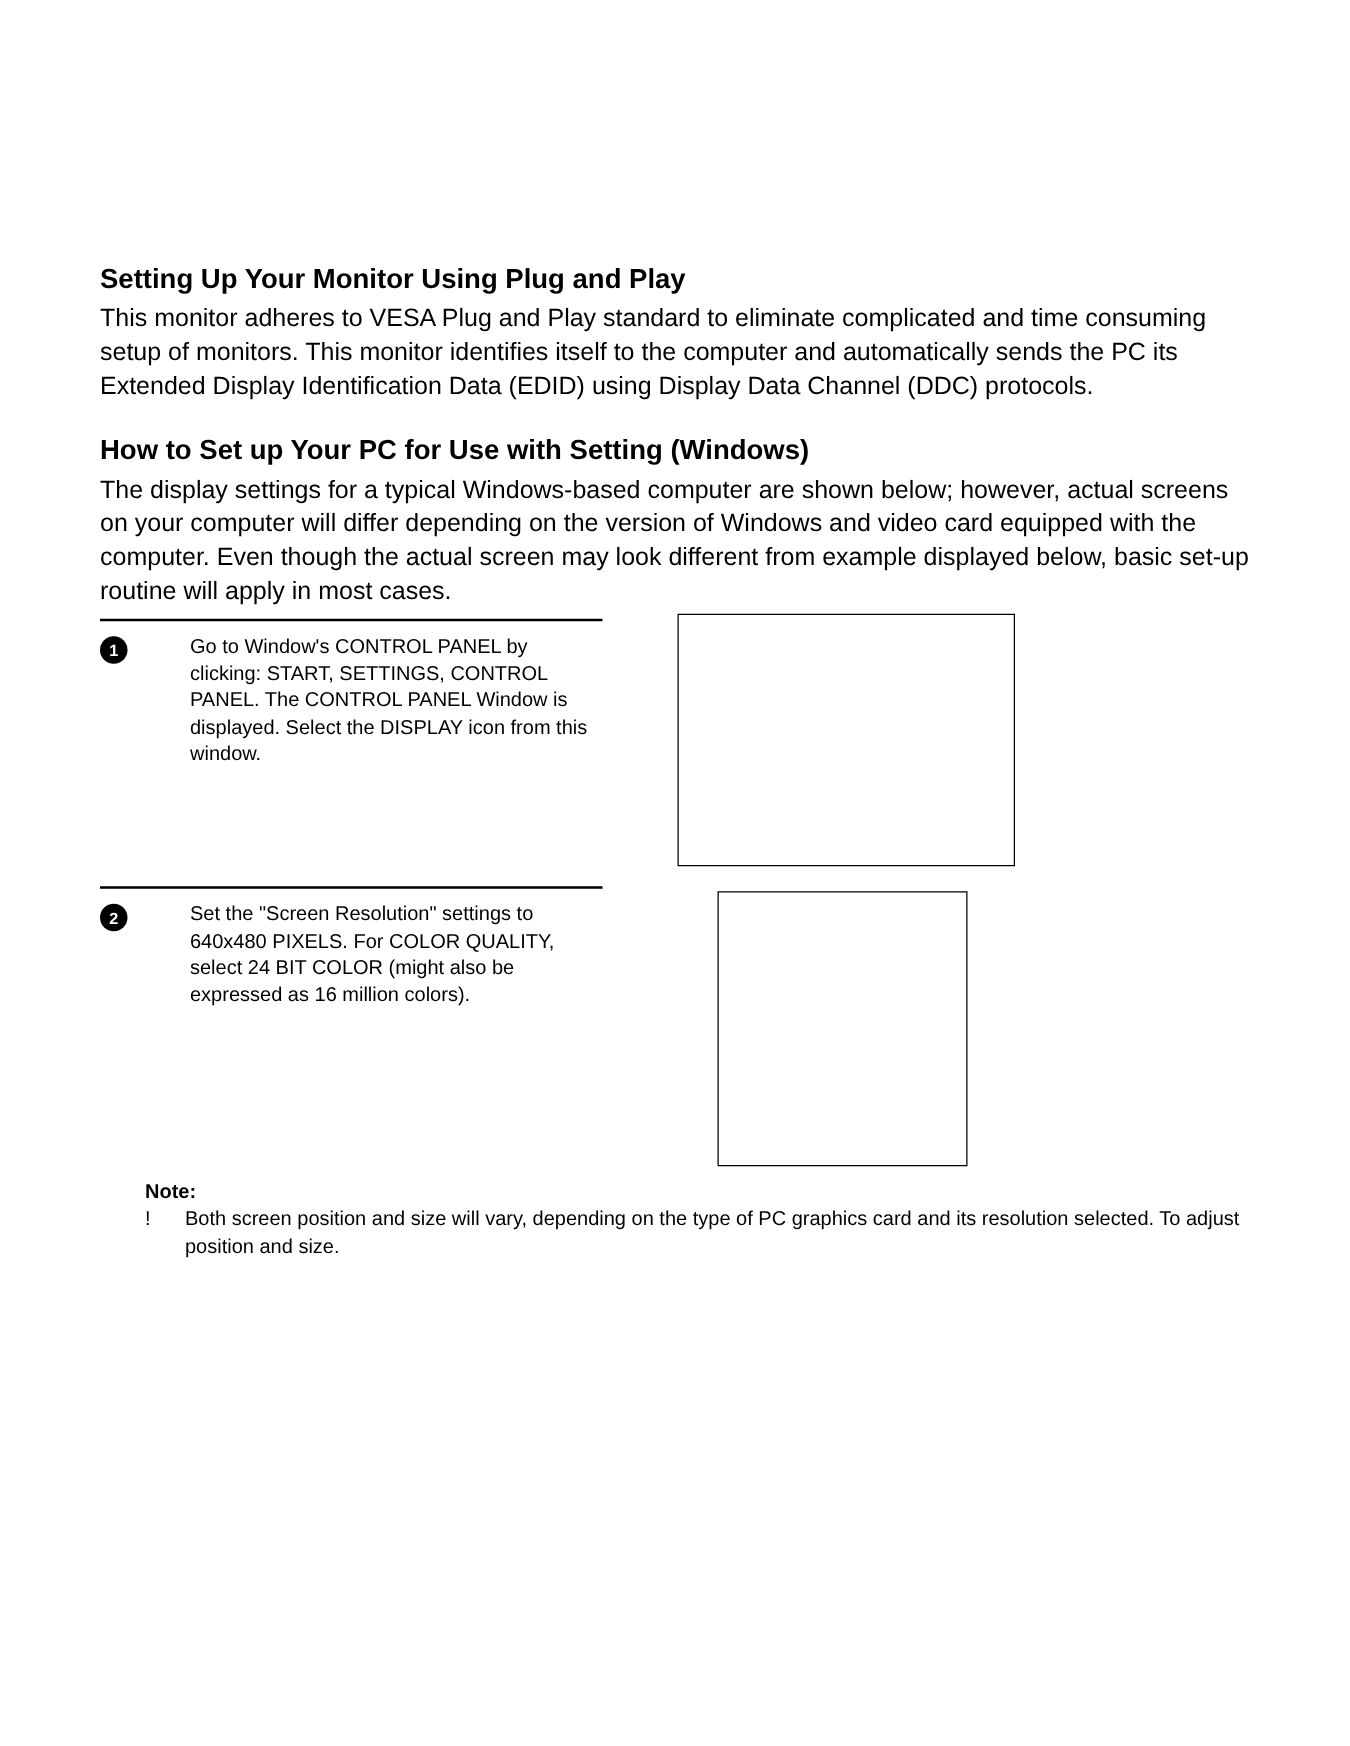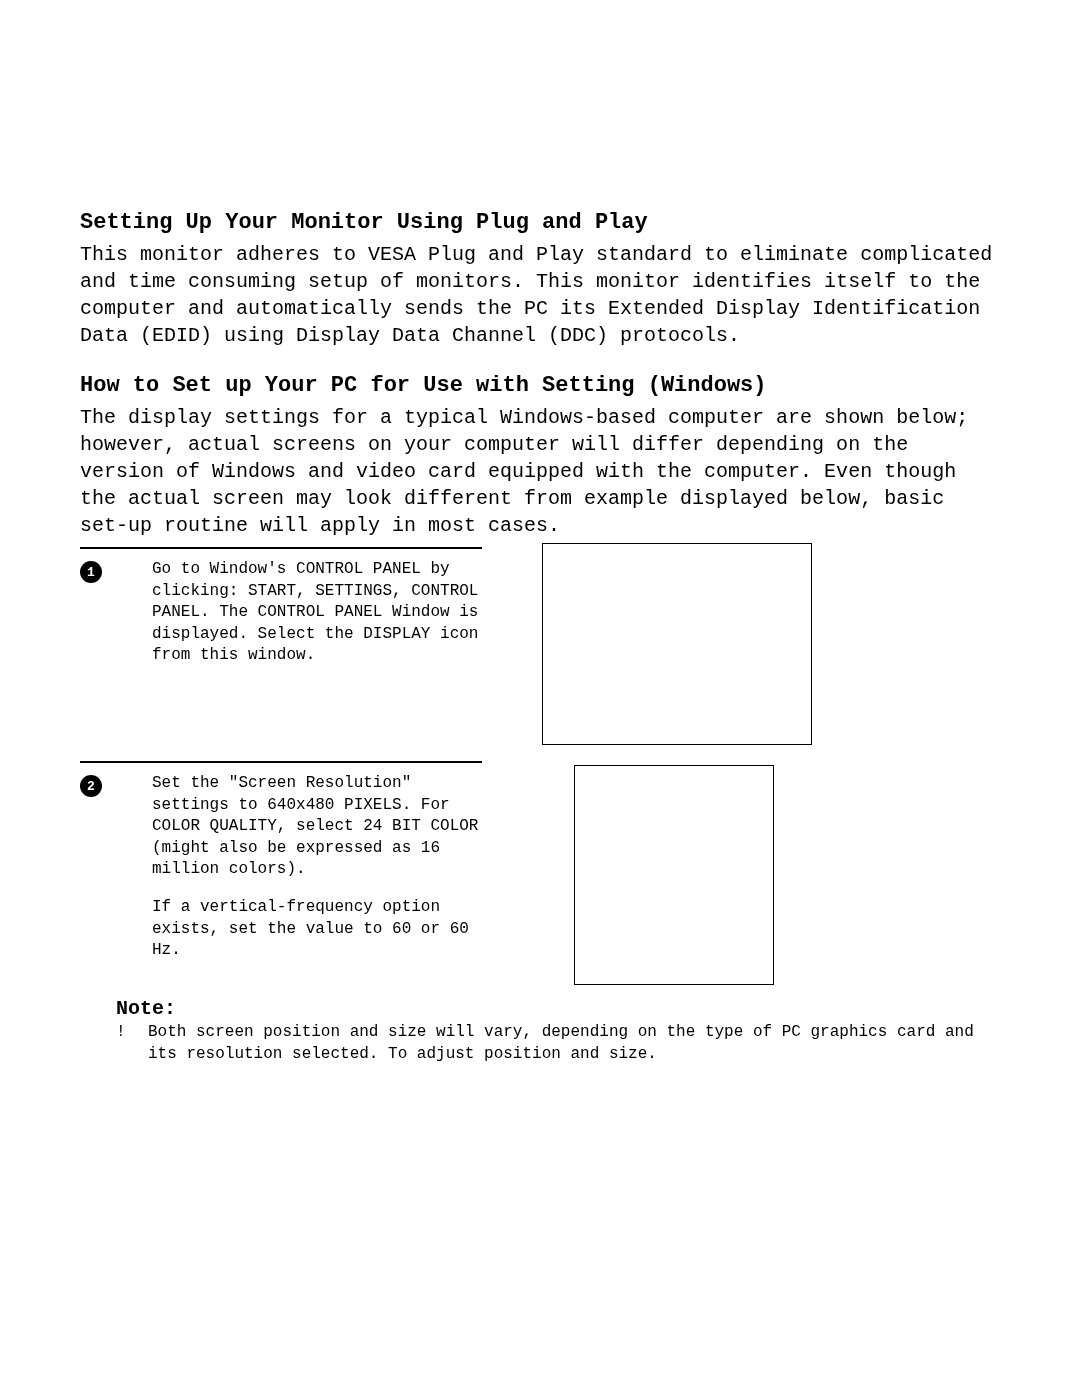--- a/index.html
+++ b/index.html
@@ -1,19 +1,18 @@
 <!DOCTYPE html>
 <html><head>
   <meta charset="utf-8">
   <style>
     * {
       margin: 0;
       padding: 0;
       box-sizing: border-box;
-      font-family: Liberation Mono, monospace;
     }
     body {
       font-family: Arial, Helvetica, sans-serif;
       background: #fff;
       width: 1080px;
       height: 1397px;
       padding: 210px 80px 80px 80px;
       color: #000;
     }
     .section-heading {
@@ -83,21 +82,21 @@
     }
     .placeholder-box-2 {
       border: 1px solid #000;
       width: 200px;
       height: 220px;
       margin-left: 62px;
       margin-top: 8px;
     }
     .note-label {
       font-weight: bold;
-      font-size: 20px;
+      font-size: 16px;
     }
     .note-row {
       display: flex;
       align-items: flex-start;
       gap: 22px;
       font-size: 16px;
       line-height: 1.35;
       margin-top: 2px;
     }
     .note-bullet {
@@ -128,21 +127,20 @@
   <div class="placeholder-box-1"></div>
 </div>
 
 <div class="row" style="margin-top:12px;">
   <div class="left-col">
     <hr class="hr-line">
     <div class="step">
       <div class="step-num">2</div>
       <div class="step-text">
         <p>Set the "Screen Resolution" settings  to 640x480 PIXELS.  For COLOR QUALITY, select  24 BIT COLOR (might also be expressed as 16 million colors).</p>
-        <p>If a vertical-frequency option exists,  set the value to 60 or 60 Hz.</p>
       </div>
     </div>
   </div>
   <div class="placeholder-box-2"></div>
 </div>
 
 <div class="note-indent" style="margin-top:12px;">
   <div class="note-label">Note:</div>
   <div class="note-row">
     <div class="note-bullet">!</div>

